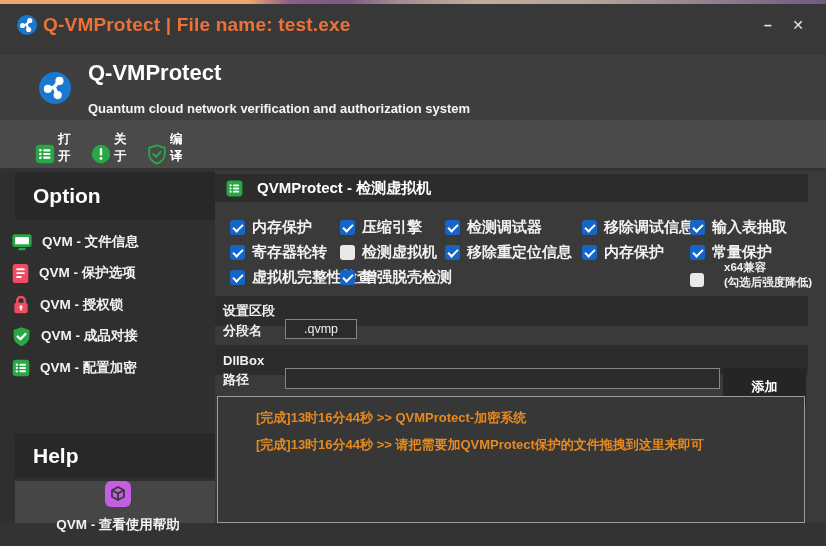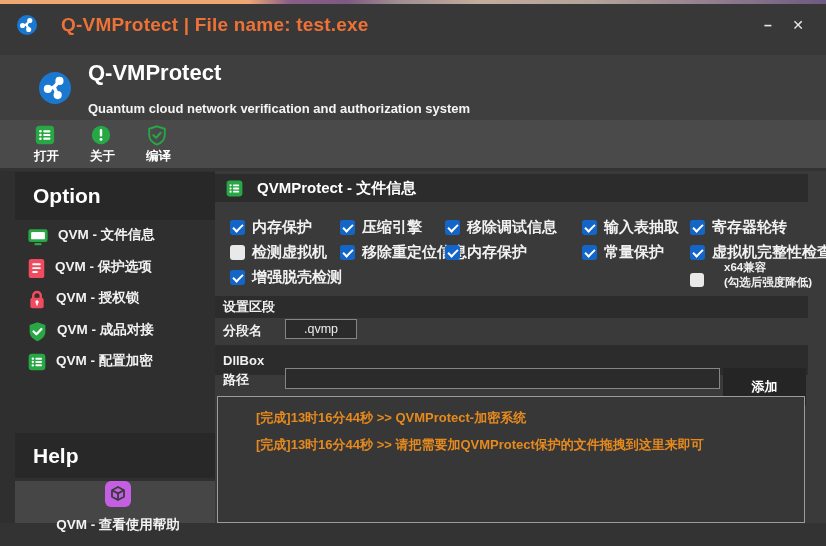--- a/index.html
+++ b/index.html
@@ -18,60 +18,60 @@
     position:absolute; left:0; top:0; width:826px; height:4px;
     background:linear-gradient(90deg,#f0a873 0%,#f0a873 30%,#8a5f88 35%,#7d5a82 42%,#a08c92 48%,#c2ad9c 58%,#b3a39a 72%,#937f8e 86%,#6d5a80 100%);
   }
 
   
   .titlebar{
     position:absolute; left:0; top:4px; width:826px; height:51px;
     background:#383838; display:flex; align-items:center;
     padding:0 0 9px 17px;
   }
-  .titlebar-title{ margin-left:24px; font-size:19px; font-weight:bold; color:#ed7237; letter-spacing:.2px; }
+  .titlebar-title{ margin-left:6px; font-size:19px; font-weight:bold; color:#ed7237; letter-spacing:.2px; }
   .win-controls{ margin-left:auto; margin-right:18px; display:flex; gap:10px; }
   .win-btn{ width:20px; height:20px; display:flex; align-items:center; justify-content:center;
     color:#e8e8e8; font-size:14px; font-weight:bold; cursor:default; }
 
   
   .app-header{
     position:absolute; left:0; top:55px; width:826px; height:65px;
     background:#3f3f3f; display:flex; align-items:center; padding-left:39px; gap:17px;
   }
   .app-header-text .app-title{ font-size:22px; font-weight:bold; color:#fff; }
   .app-header-text .app-subtitle{ font-size:13px; font-weight:bold; color:#f5f5f5; margin-top:15px; }
 
   
   .toolbar{
     position:absolute; left:0; top:120px; width:826px; height:48px;
     background:#4a4a4a; display:flex; align-items:center; padding-left:34px; gap:14px;
   }
-  .tool-btn{ width:42px; height:42px; display:flex; flex-direction:column; align-items:flex-start; justify-content:center; gap:2px; cursor:default; }
+  .tool-btn{ width:42px; height:42px; display:flex; align-items:flex-end; justify-content:center; gap:2px; cursor:default; }
   .tool-btn .tool-label{ font-size:12.5px; font-weight:bold; color:#fff; }
 
   
   .sidebar{ position:absolute; left:0; top:171px; width:215px; height:352px; background:#2f2f2f; }
   .side-band{ position:absolute; left:15px; right:0; background:#282828; display:flex; align-items:center; }
   .side-band .band-text{ font-size:21px; font-weight:bold; color:#fff; padding-left:18px; }
   .band-option{ top:1px; height:48px; }
   .band-help{ top:262px; height:45px; }
   .side-items{ position:absolute; left:0; right:0; top:55px; }
-  .side-item{ height:31.5px; display:flex; align-items:flex-start; padding-left:27px; gap:9px; cursor:default; }
+  .side-item{ height:31.5px; display:flex; align-items:center; padding-left:11px; gap:9px; cursor:default; }
   .side-item .side-label{ font-size:13.5px; font-weight:bold; color:#f2f2f2; white-space:nowrap; }
   .help-item{ position:absolute; left:15px; right:0; top:310px; height:42px; background:#464646;
     display:flex; align-items:center; padding-left:6px; gap:9px; cursor:default;flex-direction:column; }
   .help-item .side-label{ font-size:13.5px; font-weight:bold; }
 
   
   .main{ position:absolute; left:215px; top:171px; width:611px; height:352px; background:#3a3a3a; }
   .main-band{ position:absolute; left:0; width:593px; background:#2c2c2c; display:flex; align-items:center; }
   .band-paneltitle{ top:3px; height:28px; gap:13px; padding-left:10px; }
   .band-paneltitle .panel-title{ font-size:15px; font-weight:bold; color:#fff; }
-  .band-section{ top:125px; height:22px; }
+  .band-section{ top:125px; height:30px; }
   .band-dll{ top:174px; height:30px; }
   .band-small-text{ font-size:13px; font-weight:bold; color:#f0f0f0; padding-left:8px; }
 
   .cb-grid{
     position:absolute; left:0; top:44px; width:593px; padding-left:15px;
     display:grid; grid-template-columns:110px 105px 137px 108px 1fr; grid-auto-rows:25px;
   }
   .cb-cell{ display:flex; align-items:center; gap:7px; cursor:default; }
   .cb{ width:15px; height:15px; border-radius:3px; position:relative; flex:none; }
   .cb.on{ background:#1465c8; }
@@ -274,31 +274,35 @@
       <svg width="19" height="19" viewBox="0 0 24 24">
         <rect x="2" y="2" width="20" height="20" rx="4" fill="#27a845"></rect>
         <circle cx="7" cy="8" r="1.4" fill="#fff"></circle>
           <rect x="10" y="6.8" width="8" height="2.4" rx="1.2" fill="#fff"></rect>
         <circle cx="7" cy="12" r="1.4" fill="#fff"></circle>
           <rect x="10" y="10.8" width="8" height="2.4" rx="1.2" fill="#fff"></rect>
         <circle cx="7" cy="16" r="1.4" fill="#fff"></circle>
           <rect x="10" y="14.8" width="8" height="2.4" rx="1.2" fill="#fff"></rect>
       </svg>
     </span>
-    <span class="panel-title">QVMProtect - 文件信息</span>
+    <span class="panel-title">QVMProtect - 检测虚拟机</span>
   </div>
 
   <div class="cb-grid">
     <div class="cb-cell">
       <span class="cb on"></span>
       <span class="cb-label">内存保护</span>
     </div>
     <div class="cb-cell">
       <span class="cb on"></span>
       <span class="cb-label">压缩引擎</span>
+    </div>
+    <div class="cb-cell">
+      <span class="cb on"></span>
+      <span class="cb-label">检测调试器</span>
     </div>
     <div class="cb-cell">
       <span class="cb on"></span>
       <span class="cb-label">移除调试信息</span>
     </div>
     <div class="cb-cell">
       <span class="cb on"></span>
       <span class="cb-label">输入表抽取</span>
     </div>
     <div class="cb-cell">

